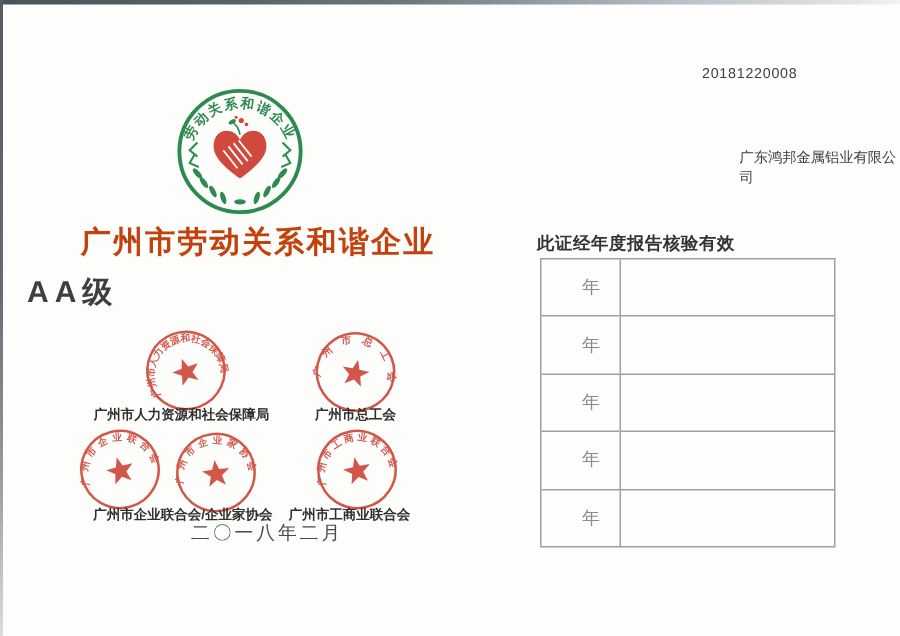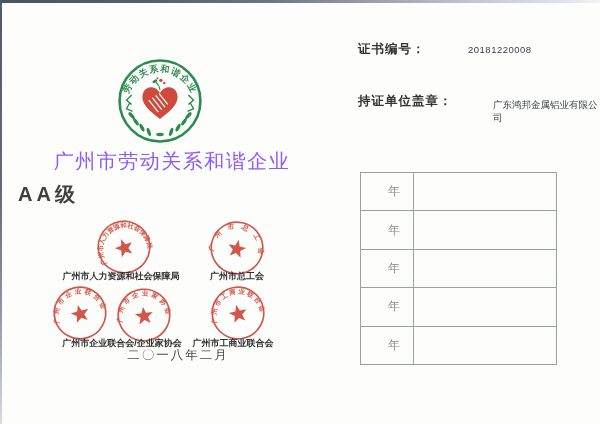--- a/index.html
+++ b/index.html
@@ -14,21 +14,21 @@
   
   .edge-top{position:absolute;left:0;top:0;width:600px;height:3px;
     background:linear-gradient(to right,#49545e 0%,#55606a 25%,#6b7680 45%,#98a0a8 62%,#bfc5cb 78%,#e3e6e9 95%,#f2f3f4 100%);}
   .edge-left{position:absolute;left:0;top:0;width:2px;height:424px;
     background:linear-gradient(to bottom,#515b64 0%,#626c74 45%,#949ca2 75%,#d9dcdf 100%);}
 
   
   .logo{position:absolute;left:116px;top:58px;width:88px;height:86px;overflow:visible;}
   .logo-arc-text{font-size:10.5px;font-weight:bold;letter-spacing:1.5px;fill:var(--logo-green);}
   .title-1{position:absolute;left:22px;top:148px;width:300px;text-align:center;
-    font-size:20px;font-weight:400;letter-spacing:1.5px;color:#8b5cf6;}
+    font-size:20px;font-weight:700;letter-spacing:1.5px;color:#c2410c;}
   .title-2{position:absolute;left:18px;top:181px;width:300px;text-align:left;
     font-size:20px;font-weight:600;letter-spacing:4px;color:#3f3f3f;}
 
   .seal{position:absolute;width:56px;height:56px;overflow:visible;opacity:.92;}
   .seal-ring{fill:none;stroke:var(--seal-red);stroke-width:3;}
   .seal-star{fill:var(--seal-red);}
   .seal-text{fill:var(--seal-red);font-weight:bold;}
   .st-long{font-size:11.5px;}
   .st-mid{font-size:11.5px;letter-spacing:5px;}
   .st-mid2{font-size:11.5px;letter-spacing:3.5px;}
@@ -138,26 +138,25 @@
     <circle class="seal-ring" cx="50" cy="50" r="46"></circle>
     <path id="sealarc5" d="M 12,68 A 40,40 0 1 1 88,68" fill="none"></path>
     <text class="seal-text st-mid2" text-anchor="middle"><textPath href="#sealarc5" startOffset="50%">广州市工商业联合会</textPath></text>
     <polygon class="seal-star" points="50,35 54.1,46.3 66.2,46.7 56.7,54.2 60,65.8 50,59 40,65.8 43.3,54.2 33.8,46.7 45.9,46.3"></polygon>
   </svg>
   <div class="seal-label" style="left:47px;top:337px;width:150px">广州市企业联合会/企业家协会</div>
   <div class="seal-label" style="left:192px;top:337px;width:82px">广州市工商业联合会</div>
 
   <div class="issue-date">二〇一八年二月</div>
 
-  <div class="field-label" style="left:358px;top:41px">证书编号：</div>
   <div class="field-value cert-no">20181220008</div>
 
-  <div class="field-label" style="left:358px;top:93px">持证单位盖章：</div>
   <div class="field-value holder-name">广东鸿邦金属铝业有限公司</div>
 
+  <div class="verify-title">此证经年度报告核验有效</div>
 
   <div class="verify-table">
     <div class="trow">
       <div class="tcell-year">年</div>
       <div class="tcell-blank"></div>
     </div>
     <div class="trow">
       <div class="tcell-year">年</div>
       <div class="tcell-blank"></div>
     </div>

